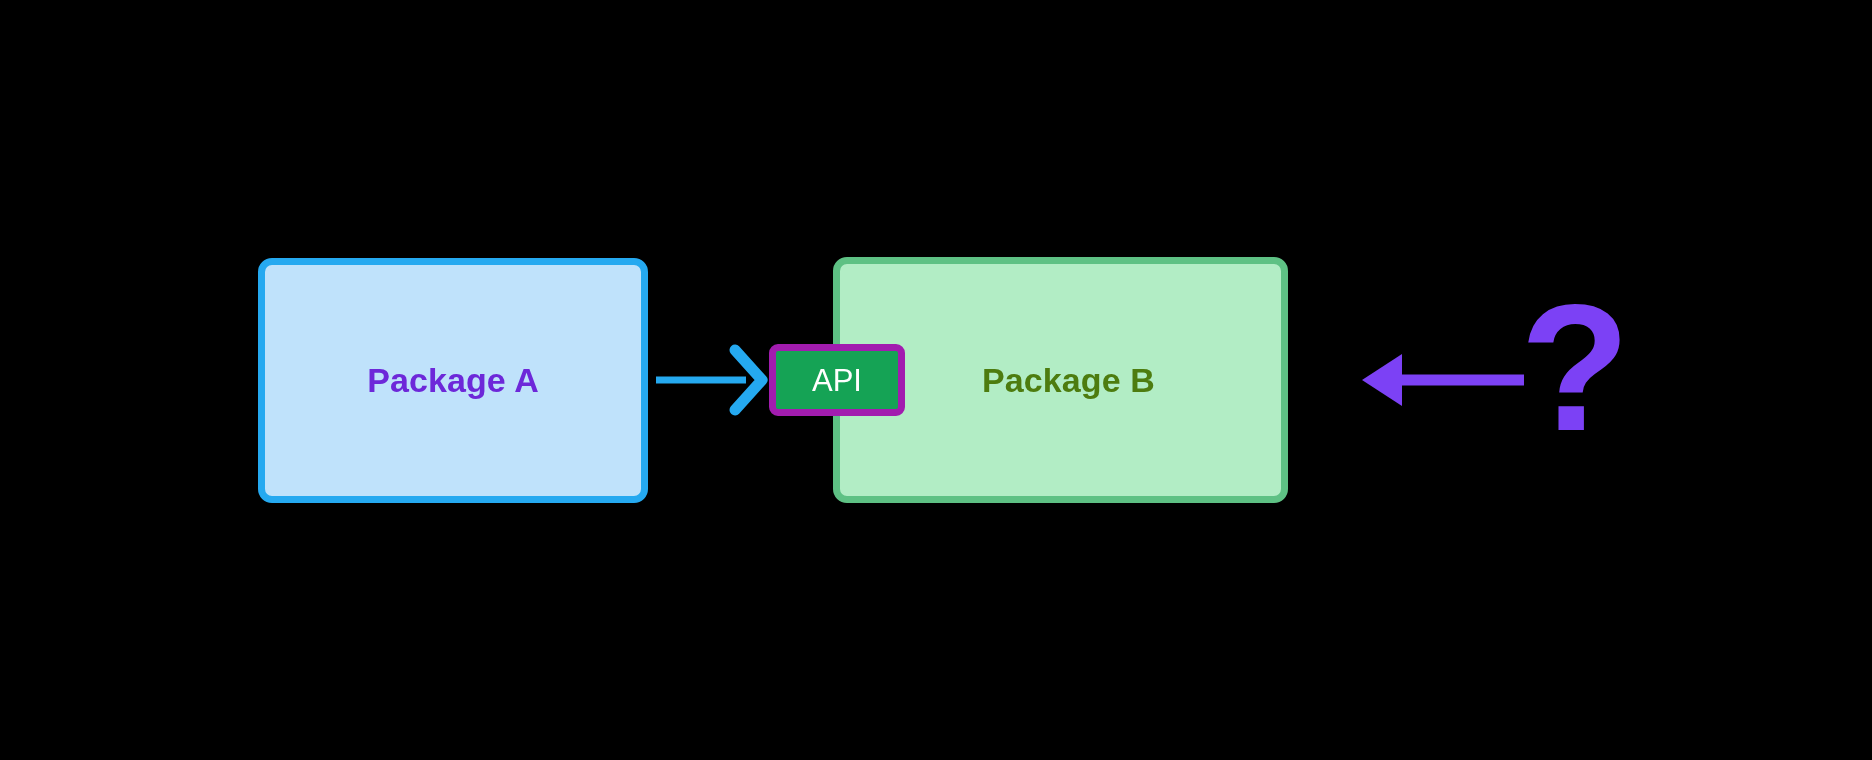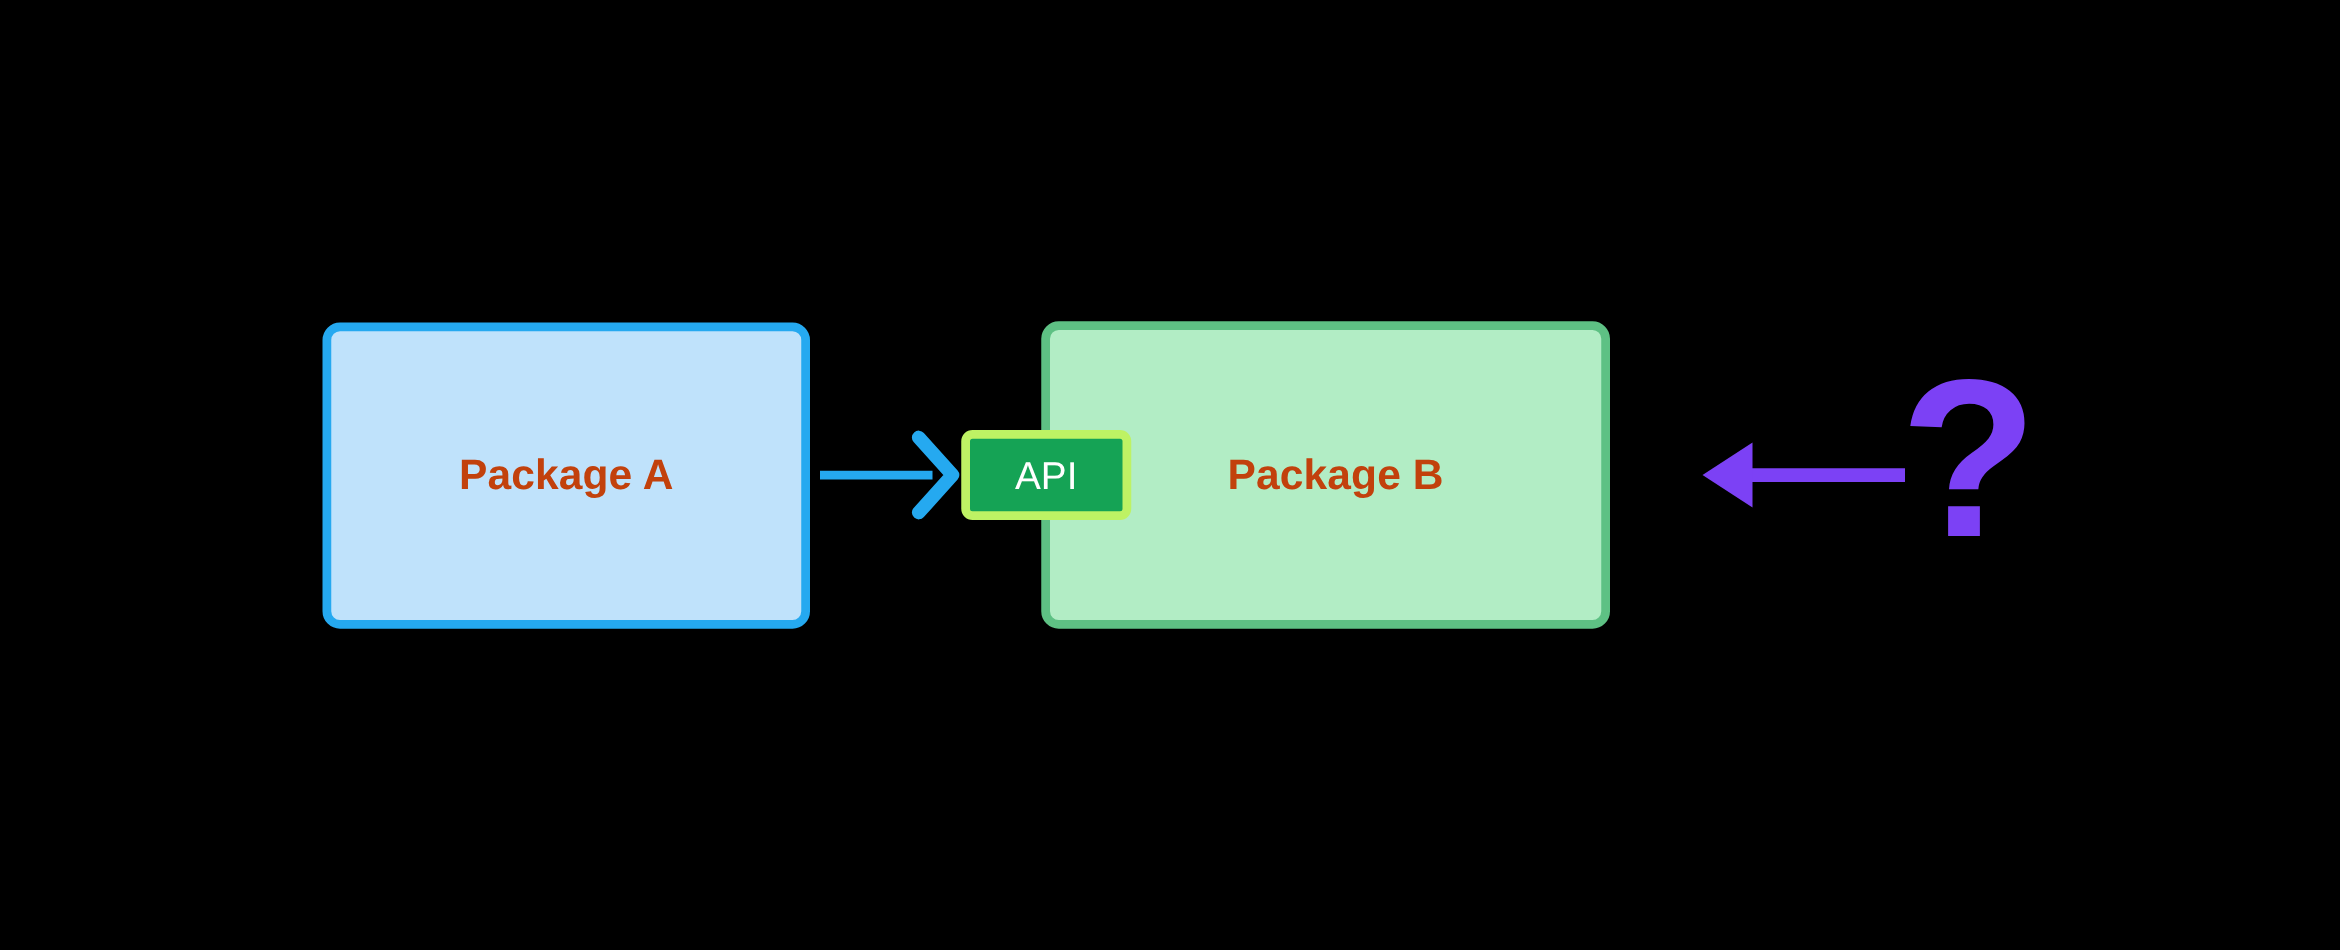--- a/index.html
+++ b/index.html
@@ -35,44 +35,44 @@
   }
 
   #pkg-a {
     left: 258px;
     top: 258px;
     width: 390px;
     height: 245px;
     background: #bfe2fb;
     border: 7px solid #25a9f0;
   }
-  #pkg-a .pkg-label { color: #c2410c; }
+  #pkg-a .pkg-label { color: #6d28d9; }
 
   #pkg-b {
     left: 833px;
     top: 257px;
     width: 455px;
     height: 246px;
     background: #b2edc5;
     border: 7px solid #5ec184;
   }
   #pkg-b .pkg-label {
-    color: #c2410c;
+    color: #4d7c0f;
     transform: translateX(8px);
   }
 
   
   .iface {
     position: absolute;
     box-sizing: border-box;
     top: 344px;
     width: 136px;
     height: 72px;
     background: #15a355;
-    border: 7px solid #bef264;
+    border: 7px solid #a21caf;
     border-radius: 9px;
     display: flex;
     align-items: center;
     justify-content: center;
     z-index: 6;
   }
   .iface-label {
     color: #ffffff;
     font-size: 31px;
     font-weight: normal;

